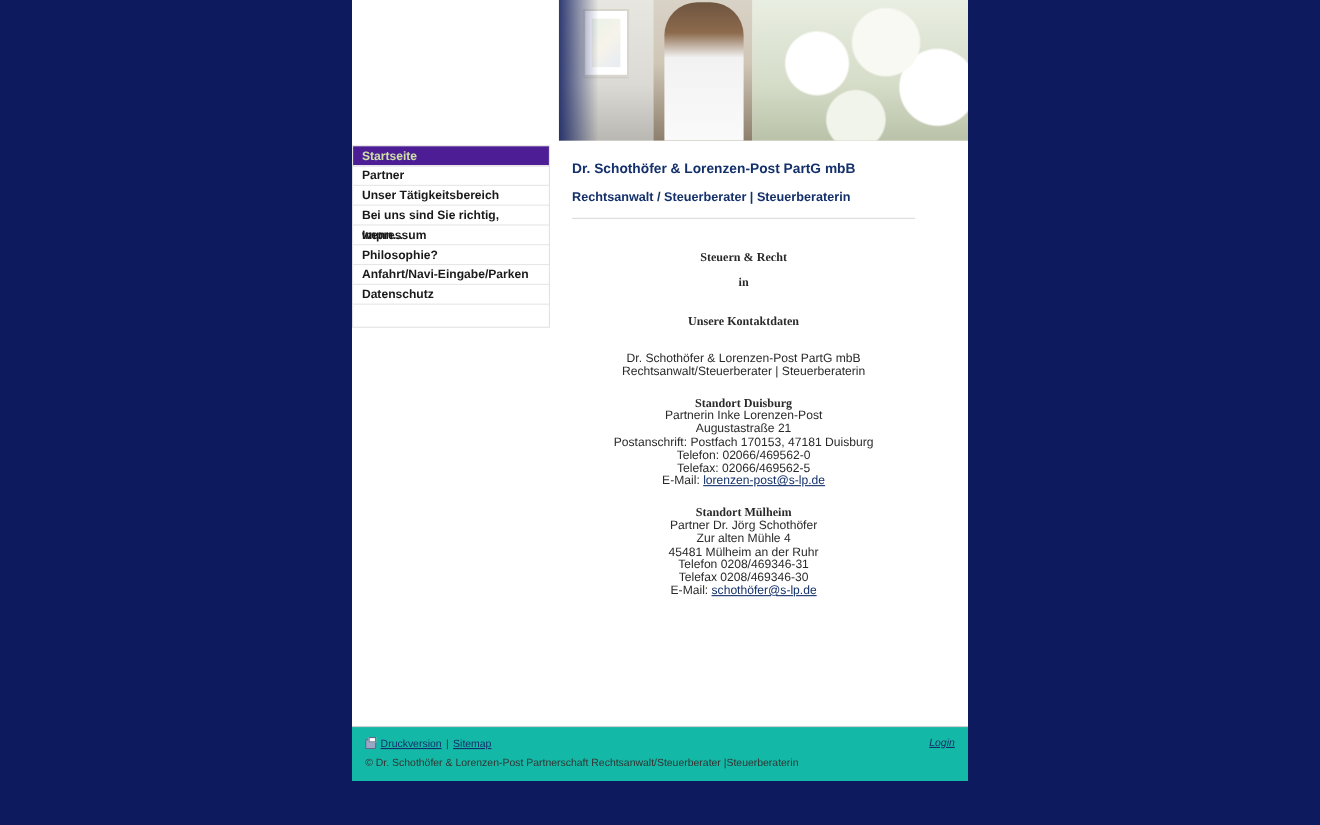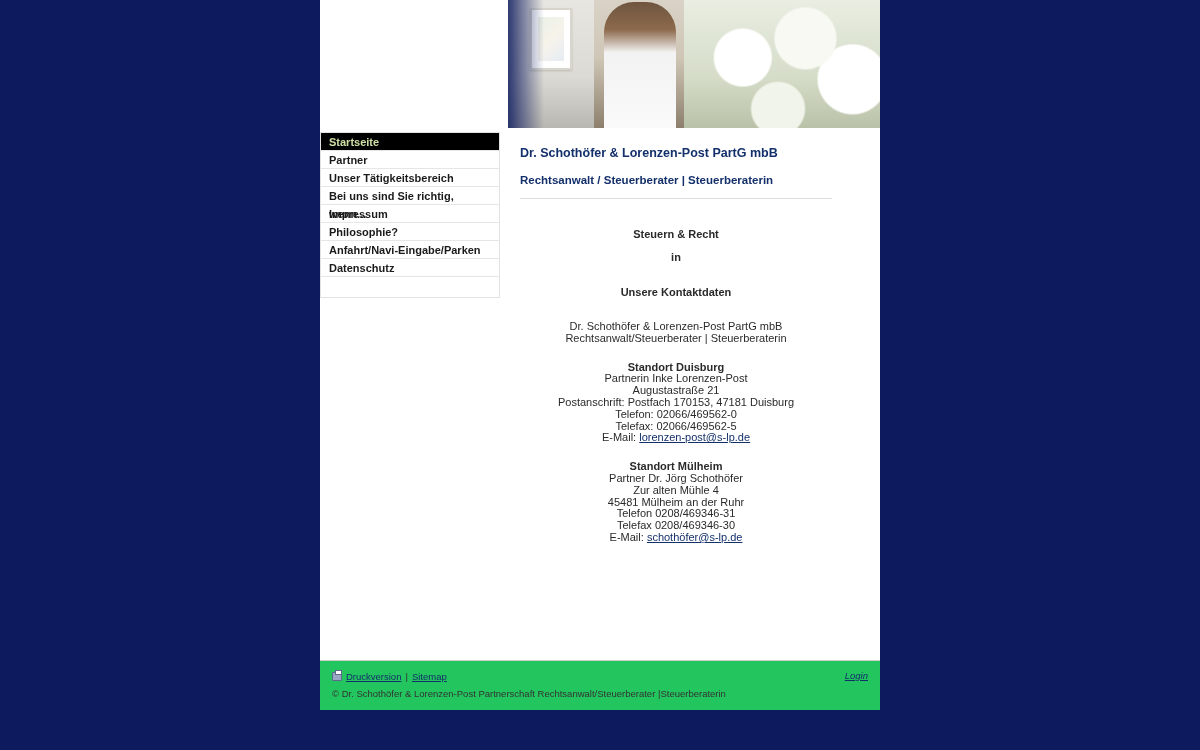--- a/index.html
+++ b/index.html
@@ -102,21 +102,21 @@
     line-height: 18px;
     padding: 0 8px;
     font-size: 11px;
     font-weight: bold;
     color: #1a1a1a;
     border-bottom: 1px solid #e6e6e6;
     text-decoration: none;
     cursor: pointer;
   }
   .nav-item.active {
-    background: #000000;
+    background: #4c1d95;
     color: #cfe0a6;
   }
   .nav-item:last-child { border-bottom: none; }
   .nav-spacer { height: 20px; }
   
   .main {
     position: absolute;
     left: 172px;
     top: 132px;
     width: 372px;
@@ -130,38 +130,38 @@
   }
   h2.subtitle {
     font-size: 11.5px;
     color: #14306b;
     margin: 0 0 24px 0;
     font-weight: bold;
     padding-bottom: 12px;
     border-bottom: 1px solid #dcdcdc;
   }
   .center { text-align: center; }
-  .b { font-weight: bold; }
+  .b { font-weight: bold; font-family: Liberation Serif, serif; }
   .line { margin: 0; line-height: 23px; font-size: 11px; color: #2a2a2a; }
   .line.tight { line-height: 11.8px; }
   .block { margin-top: 17px; }
   .block .line.tight { line-height: 11.8px; }
   .gap { height: 12px; }
   a.mail {
     color: #14306b;
     text-decoration: underline;
   }
   
   .footer {
     position: absolute;
     left: 0;
     top: 660px;
     width: 560px;
     height: 50px;
-    background: #22c55e;
+    background: #14b8a6;
     border-top: 1px solid #cfcfcf;
   }
   .footer-inner {
     position: relative;
     padding: 10px 12px 0 12px;
     font-size: 9.5px;
     color: #333;
   }
   .print-row { display: flex; align-items: center; gap: 4px; }
   .printer-icon {

